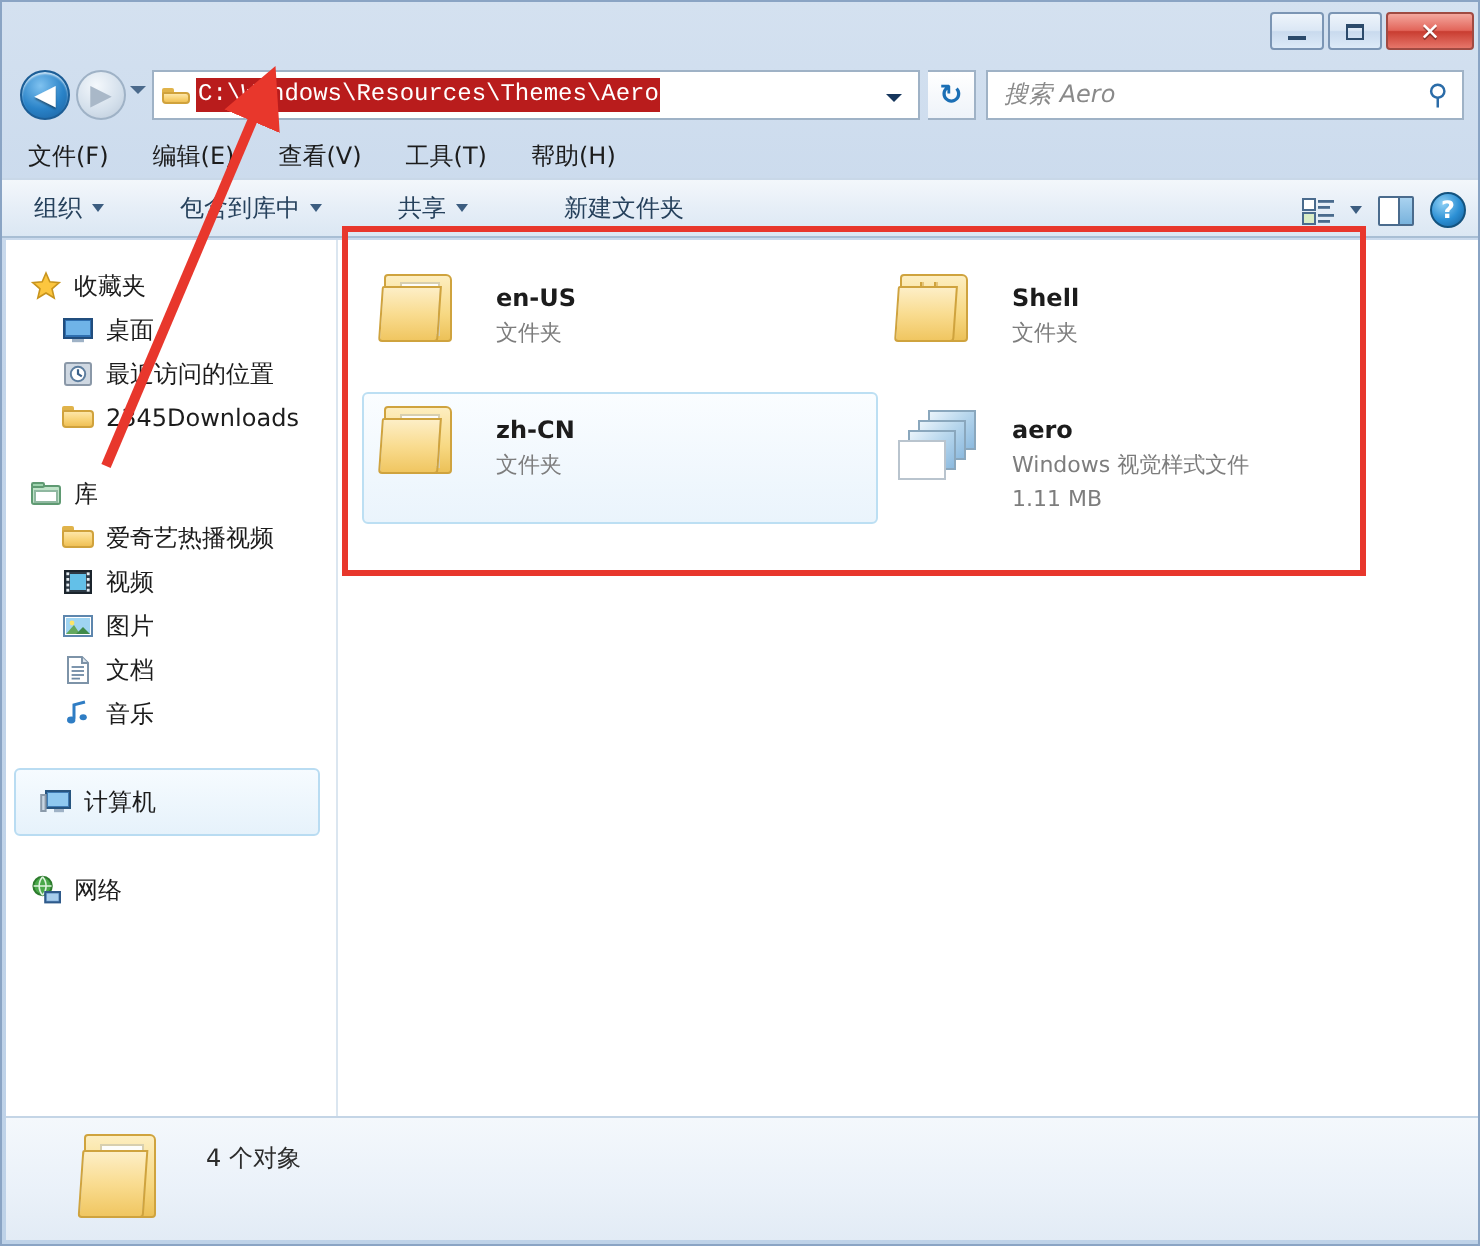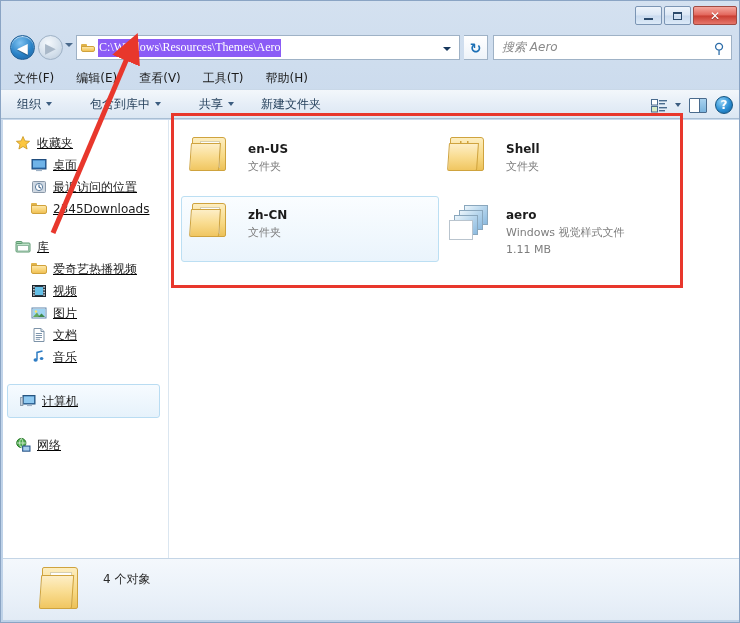--- a/index.html
+++ b/index.html
@@ -85,24 +85,24 @@
   #addressbox {
     position: absolute; left: 75px; top: 4px; width: 384px; height: 25px;
     background: #ffffff; border: 1px solid #9fb2c6;
     display: flex; align-items: center;
   }
   #addr-folder-icon {
     width: 14px; height: 12px; margin-left: 4px; margin-right: 3px;
     flex: 0 0 auto; position: relative;
   }
   #addrtext {
-    background: #8b5cf6; color: #ffffff;
+    background: #b91c1c; color: #ffffff;
     font-size: 12px; padding: 1px 1px 2px 1px;
     white-space: nowrap;
-    font-family: Liberation Serif, serif;
+    font-family: Liberation Mono, monospace;
   }
   #addrdrop {
     position: absolute; right: 8px; top: 11px;
     width: 0; height: 0;
     border-left: 4px solid transparent; border-right: 4px solid transparent;
     border-top: 4px solid #16365c;
   }
   #refreshbtn {
     position: absolute; left: 463px; top: 4px; width: 24px; height: 25px;
     border: 1px solid #9fb2c6; border-left: none;
@@ -172,21 +172,20 @@
     border: 1px solid #14537f;
     color: #ffffff; font-size: 12px; font-weight: bold;
     display: flex; align-items: center; justify-content: center;
   }
 
   
   #bodyarea {
     position: absolute; left: 2px; top: 119px; width: 736px; height: 438px;
     background: #ffffff;
     display: flex;
-    text-decoration: underline;
   }
   #sidebar {
     width: 166px; height: 100%;
     background: #ffffff;
     border-right: 1px solid #dbe6f0;
     padding-top: 12px;
     overflow: hidden;
   }
   .nav-row {
     display: flex; align-items: center; height: 22px;
@@ -370,21 +369,21 @@
       <span class="tb-caret"></span>
     </div>
     <div class="tbitem" style="margin-left:22px">
       <span>包含到库中</span>
       <span class="tb-caret"></span>
     </div>
     <div class="tbitem" style="margin-left:22px">
       <span>共享</span>
       <span class="tb-caret"></span>
     </div>
-    <div class="tbitem" style="margin-left:11px">
+    <div class="tbitem" style="margin-left:32px">
       <span>新建文件夹</span>
     </div>
 
     <div id="tbright">
       <div id="viewicon">
         <svg width="16" height="14" viewBox="0 0 16 14">
           <rect x="0.5" y="0.5" width="6" height="5.5" fill="#ffffff" stroke="#4a6b8d"></rect>
           <rect x="0.5" y="7.5" width="6" height="5.5" fill="#d8ecc6" stroke="#4a6b8d"></rect>
           <rect x="8" y="1" width="8" height="1.4" fill="#4a6b8d"></rect>
           <rect x="8" y="4" width="6" height="1.4" fill="#4a6b8d"></rect>

